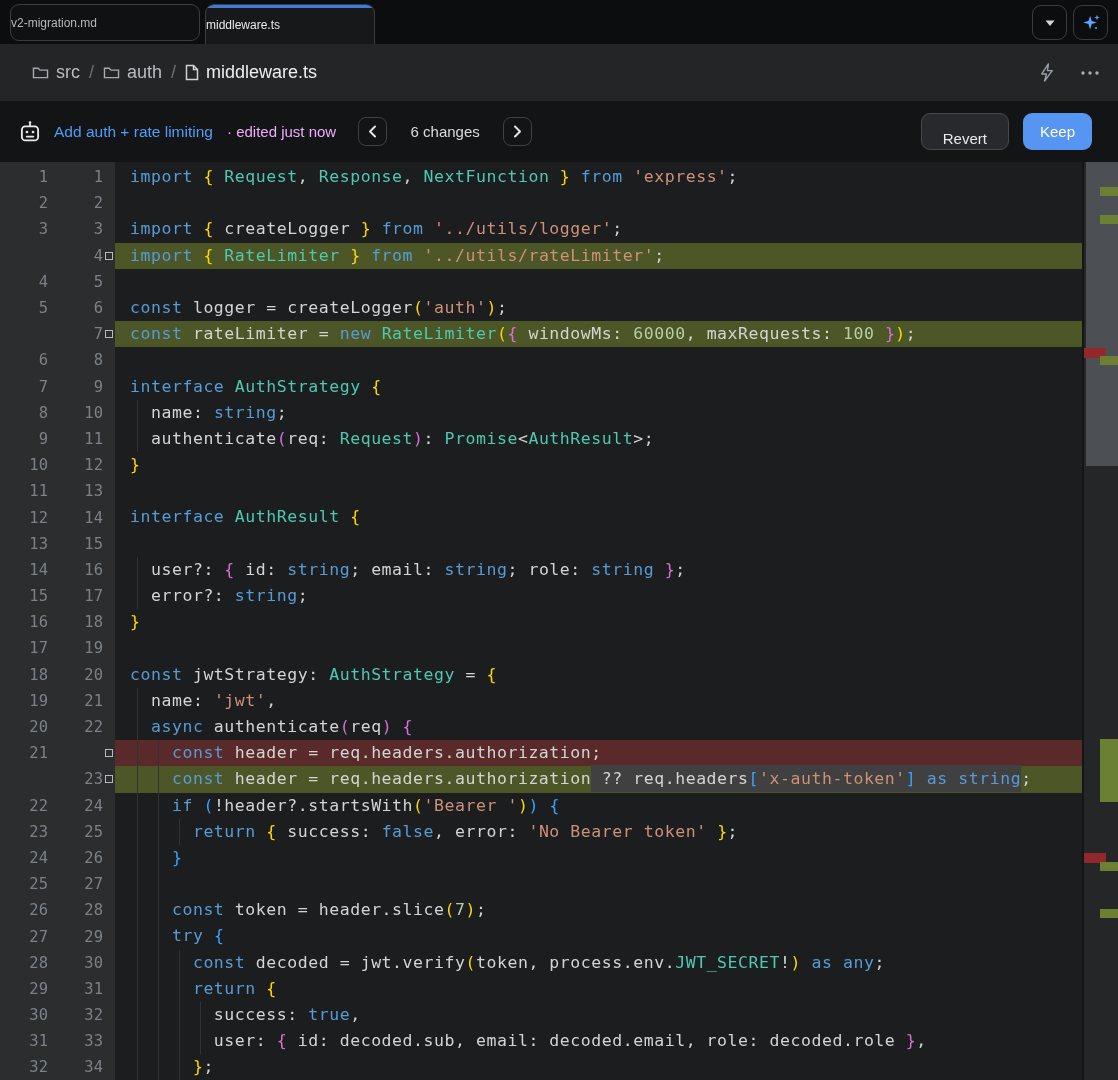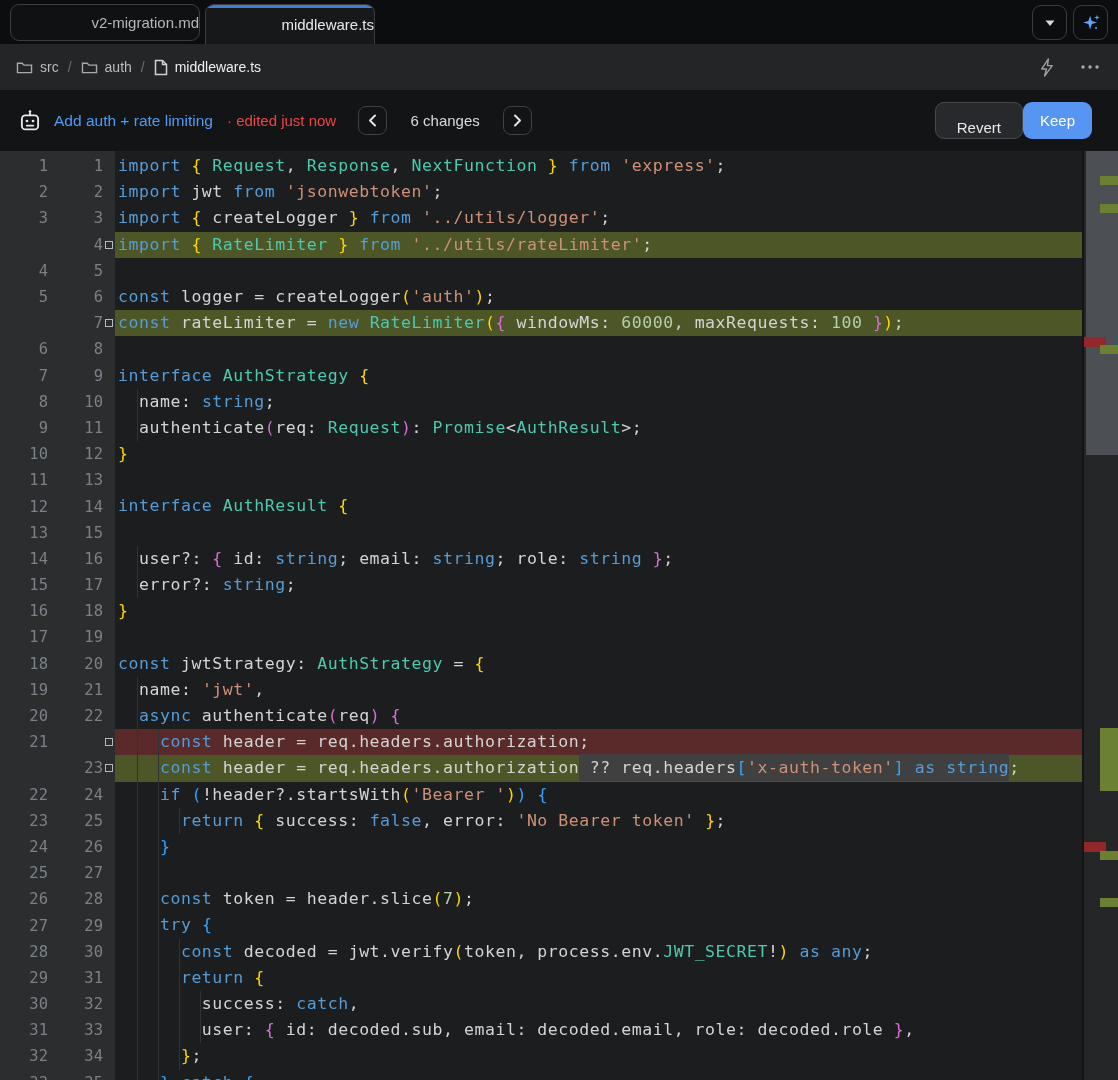--- a/index.html
+++ b/index.html
@@ -1,57 +1,57 @@
 <!DOCTYPE html>
 <html><head>
 <meta charset="utf-8">
 <style>
   html,body{margin:0;padding:0}
   body{width:1118px;height:1080px;overflow:hidden;background:#0c0d0e;font-family:"Liberation Sans",sans-serif;-webkit-font-smoothing:antialiased}
 
   
   .tabbar{height:44px;background:#0c0d0e;display:flex;align-items:flex-end;position:relative}
-  .tab{box-sizing:border-box;display:flex;align-items:center;justify-content:flex-end;font-size:15px;cursor:default}
+  .tab{box-sizing:border-box;display:flex;align-items:center;justify-content:flex-start;font-size:12px;cursor:default}
   .tab.inactive{width:190px;height:37px;margin:0 0 3px 10px;border:1px solid #3b3d40;border-radius:9px;color:#b4b8bc;background:#101112}
   .tab.active{width:170px;height:40px;margin-left:5px;border:1px solid #3b3d40;border-bottom:none;border-radius:9px 9px 0 0;color:#e7e9eb;background:#17181a;position:relative;overflow:hidden}
   .tab.active::before{content:'';position:absolute;top:0;left:0;right:0;height:3px;background:#3f7bd8}
   .tabbar-actions{margin-left:auto;margin-right:10px;margin-bottom:4px;display:flex;gap:6px}
   .iconbtn{width:35px;height:35px;box-sizing:border-box;border:1px solid #3a3d40;border-radius:9px;background:transparent;display:flex;align-items:center;justify-content:center;padding:0;cursor:pointer}
 
   
-  .breadcrumbbar{height:46px;background:#232527;display:flex;align-items:center;padding:0 18px 0 16px;color:#b7bcc1;font-size:14px}
+  .breadcrumbbar{height:57px;background:#232527;display:flex;align-items:center;padding:0 18px 0 32px;color:#b7bcc1;font-size:18px}
   .crumb{display:flex;align-items:center;gap:7px;cursor:pointer}
   .crumb.file{color:#edeff1}
   .sep{color:#6b7075;margin:0 9px}
   .bc-actions{margin-left:auto;display:flex;align-items:center;gap:24px}
 
   
   .actionbar{height:61px;background:#131416;display:flex;align-items:center;padding:0 26px 0 16px}
   .robot{width:28px;height:28px;display:flex;align-items:center;justify-content:center}
   .title{color:#4f9cf8;font-weight:400;font-size:15.5px;margin-left:10px}
-  .edited{color:#ef4444;font-size:15px;margin-left:14px}
+  .edited{color:#f0abfc;font-size:15px;margin-left:14px}
   .navbtn{width:29px;height:29px;box-sizing:border-box;border:1px solid #3e4145;border-radius:8px;background:transparent;display:flex;align-items:center;justify-content:center;padding:0;cursor:pointer}
   .navbtn.prev{margin-left:22px}
   .changes{color:#d9dbde;font-size:15px;margin:0 20px;min-width:76px;text-align:center}
   .spacer{flex:1}
   .btn{font-family:"Liberation Sans",sans-serif;font-size:15px;height:37px;border-radius:9px;cursor:pointer}
   .revert{padding:16px 21px;background:#28292c;border:1px solid #47494d;color:#e8e9ea}
-  .keep{padding:0 17px;background:#5795f2;border:none;color:#fff;}
+  .keep{padding:0 17px;background:#5795f2;border:none;color:#fff;margin-left:14px}
 
   
   .editor{position:relative;height:929px;overflow:hidden;font-family:"DejaVu Sans Mono",monospace;background:linear-gradient(90deg,#2b2d2f 0,#2b2d2f 115px,#1c1d1f 115px)}
   .rows{position:absolute;top:2px;left:0;width:1082px}
   .row{display:flex;height:26.2px;align-items:stretch}
   .gut{width:115px;flex:none;display:flex;align-items:center}
   .ln{font-size:15.5px;color:#7b8187}
   .on{width:48px;text-align:right}
   .nn{width:55px;text-align:right}
   .mk{width:12px;height:100%;display:flex;align-items:center;justify-content:flex-end;box-sizing:border-box}
   .mk.has::before{content:'';width:6px;height:6px;border:1px solid #b4bac0;margin-right:2px}
-  .code{flex:1;position:relative;line-height:26.2px;font-size:16.5px;letter-spacing:.55px;color:#d4d4d4;padding-left:3px}
+  .code{flex:1;position:relative;line-height:26.2px;font-size:16.5px;letter-spacing:.55px;color:#d4d4d4;padding-left:15px}
   .code.add{background:#4d5626}
   .code.del{background:#5a2a2b}
   .guide{position:absolute;top:0;bottom:0;width:1px;background:#303234}
   .txt{white-space:pre;position:relative}
   .tk.k{color:#569cd6}
   .tk.t{color:#4ec9b0}
   .tk.s{color:#ce9178}
   .tk.n{color:#b5cea8}
   .tk.p{color:#d4d4d4}
   .tk.y{color:#ffd700}
@@ -184,21 +184,20 @@
           <span class="mk"></span>
         </div>
         <div class="code"><span class="txt"><span class="tk k">import</span><span class="tk p"> </span><span class="tk y">{</span><span class="tk p"> </span><span class="tk t">Request</span><span class="tk p">, </span><span class="tk t">Response</span><span class="tk p">, </span><span class="tk t">NextFunction</span><span class="tk p"> </span><span class="tk y">}</span><span class="tk p"> </span><span class="tk k">from</span><span class="tk p"> </span><span class="tk s">'express'</span><span class="tk p">;</span></span></div>
       </div>
       <div class="row">
         <div class="gut">
           <span class="ln on">2</span>
           <span class="ln nn">2</span>
           <span class="mk"></span>
         </div>
-        <div class="code"><span class="txt"><span class="tk k">import</span><span class="tk p"> jwt </span><span class="tk k">from</span><span class="tk p"> </span><span class="tk s">'jsonwebtoken'</span><span class="tk p">;</span></span></div>
       </div>
       <div class="row">
         <div class="gut">
           <span class="ln on">3</span>
           <span class="ln nn">3</span>
           <span class="mk"></span>
         </div>
         <div class="code"><span class="txt"><span class="tk k">import</span><span class="tk p"> </span><span class="tk y">{</span><span class="tk p"> createLogger </span><span class="tk y">}</span><span class="tk p"> </span><span class="tk k">from</span><span class="tk p"> </span><span class="tk s">'../utils/logger'</span><span class="tk p">;</span></span></div>
       </div>
       <div class="row">
@@ -431,21 +430,21 @@
           <span class="mk"></span>
         </div>
         <div class="code"><i class="guide" style="left: 21.96px;"></i><i class="guide" style="left: 42.92px;"></i><i class="guide" style="left: 63.88px;"></i><span class="txt"><span class="tk p">      </span><span class="tk k">return</span><span class="tk p"> </span><span class="tk y">{</span></span></div>
       </div>
       <div class="row">
         <div class="gut">
           <span class="ln on">30</span>
           <span class="ln nn">32</span>
           <span class="mk"></span>
         </div>
-        <div class="code"><i class="guide" style="left: 21.96px;"></i><i class="guide" style="left: 42.92px;"></i><i class="guide" style="left: 63.88px;"></i><i class="guide" style="left: 84.84px;"></i><span class="txt"><span class="tk p">        success: </span><span class="tk k">catch</span><span class="tk p">,</span></span></div>
+        <div class="code"><i class="guide" style="left: 21.96px;"></i><i class="guide" style="left: 42.92px;"></i><i class="guide" style="left: 63.88px;"></i><i class="guide" style="left: 84.84px;"></i><span class="txt"><span class="tk p">        success: </span><span class="tk k">true</span><span class="tk p">,</span></span></div>
       </div>
       <div class="row">
         <div class="gut">
           <span class="ln on">31</span>
           <span class="ln nn">33</span>
           <span class="mk"></span>
         </div>
         <div class="code"><i class="guide" style="left: 21.96px;"></i><i class="guide" style="left: 42.92px;"></i><i class="guide" style="left: 63.88px;"></i><i class="guide" style="left: 84.84px;"></i><span class="txt"><span class="tk p">        user: </span><span class="tk m">{</span><span class="tk p"> id: decoded.sub, email: decoded.email, role: decoded.role </span><span class="tk m">}</span><span class="tk p">,</span></span></div>
       </div>
       <div class="row">

